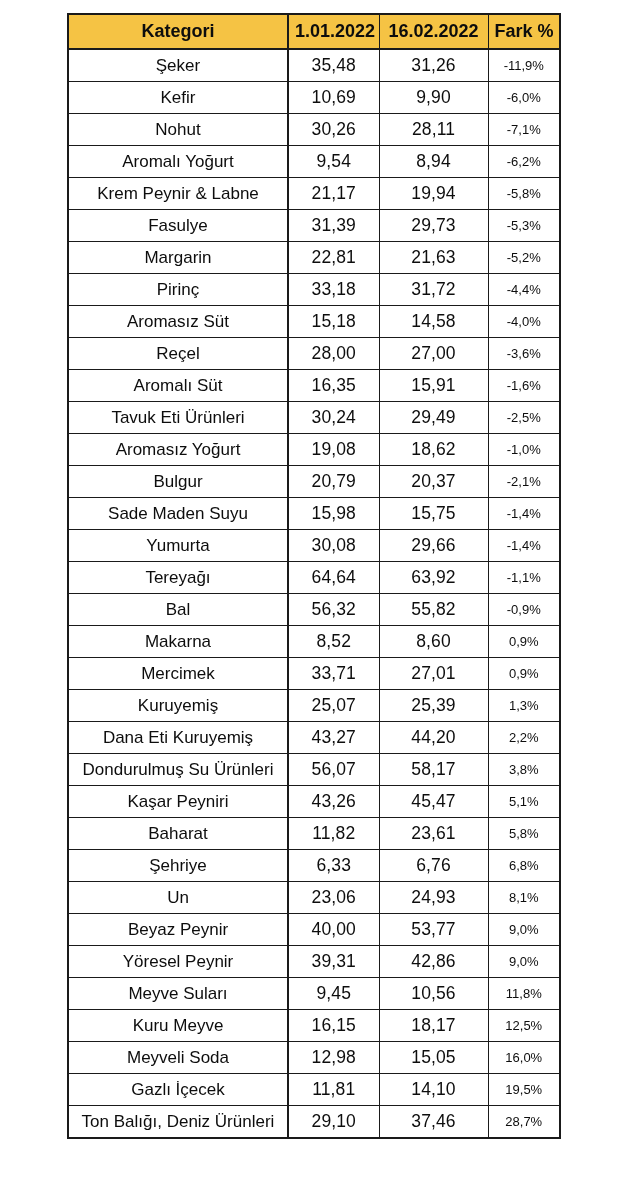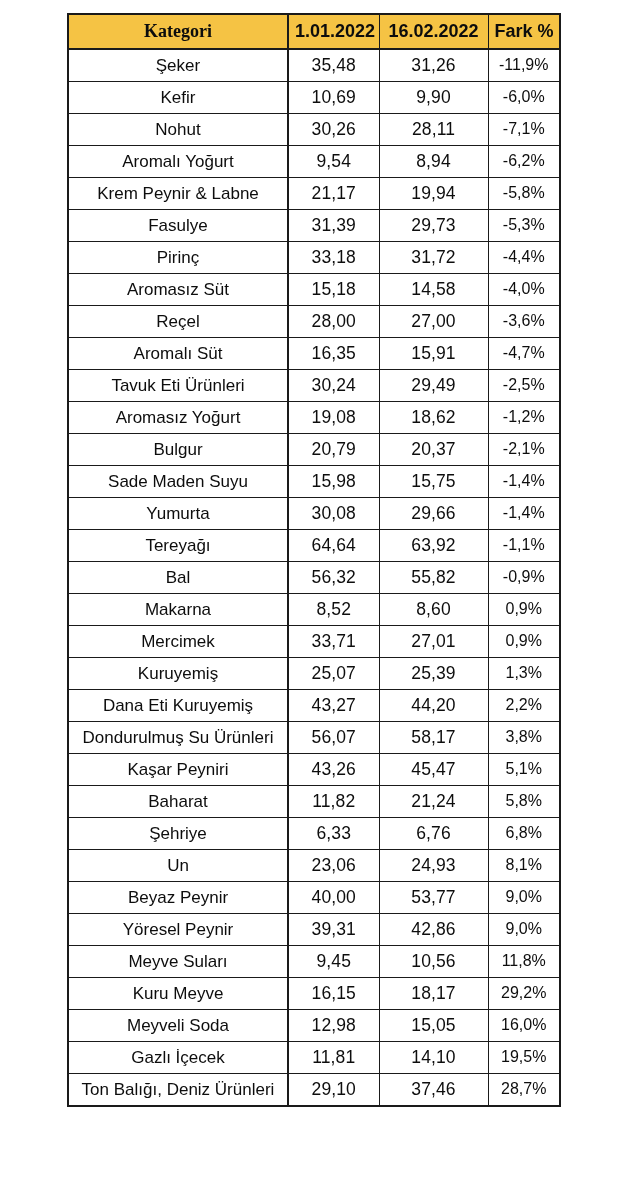--- a/index.html
+++ b/index.html
@@ -55,38 +55,37 @@
   table.price-table thead th {
     background: #f5c344;
     font-weight: bold;
     font-size: 18px;
     height: 33px;
     border-bottom: 2px solid #1a1a1a;
     color: #0d0d0d;
   }
   table.price-table thead th.h-cat {
     border-right: 2px solid #1a1a1a;
-    font-family: Liberation Serif, serif;
   }
   table.price-table tbody td.cell-cat {
     border-right: 2px solid #1a1a1a;
     font-size: 17px;
   }
   table.price-table tbody tr td {
     border-top: 1px solid #2b2b2b;
   }
   table.price-table tbody tr:last-child td {
     border-bottom: 2px solid #1a1a1a;
   }
   table.price-table tbody td.cell-num {
     font-size: 17.5px;
     letter-spacing: 0.1px;
   }
   table.price-table tbody td.cell-diff {
-    font-size: 16px;
+    font-size: 13px;
   }
 </style>
 </head>
 <body>
 
 <div id="page">
   <div class="table-wrap">
     <table class="price-table">
       <colgroup>
         <col class="c-cat">
@@ -133,20 +132,26 @@
             <td class="cell-num">19,94</td>
             <td class="cell-diff">-5,8%</td>
           </tr>
           <tr>
             <td class="cell-cat">Fasulye</td>
             <td class="cell-num">31,39</td>
             <td class="cell-num">29,73</td>
             <td class="cell-diff">-5,3%</td>
           </tr>
           <tr>
+            <td class="cell-cat">Margarin</td>
+            <td class="cell-num">22,81</td>
+            <td class="cell-num">21,63</td>
+            <td class="cell-diff">-5,2%</td>
+          </tr>
+          <tr>
             <td class="cell-cat">Pirinç</td>
             <td class="cell-num">33,18</td>
             <td class="cell-num">31,72</td>
             <td class="cell-diff">-4,4%</td>
           </tr>
           <tr>
             <td class="cell-cat">Aromasız Süt</td>
             <td class="cell-num">15,18</td>
             <td class="cell-num">14,58</td>
             <td class="cell-diff">-4,0%</td>
@@ -154,33 +159,33 @@
           <tr>
             <td class="cell-cat">Reçel</td>
             <td class="cell-num">28,00</td>
             <td class="cell-num">27,00</td>
             <td class="cell-diff">-3,6%</td>
           </tr>
           <tr>
             <td class="cell-cat">Aromalı Süt</td>
             <td class="cell-num">16,35</td>
             <td class="cell-num">15,91</td>
-            <td class="cell-diff">-4,7%</td>
+            <td class="cell-diff">-1,6%</td>
           </tr>
           <tr>
             <td class="cell-cat">Tavuk Eti Ürünleri</td>
             <td class="cell-num">30,24</td>
             <td class="cell-num">29,49</td>
             <td class="cell-diff">-2,5%</td>
           </tr>
           <tr>
             <td class="cell-cat">Aromasız Yoğurt</td>
             <td class="cell-num">19,08</td>
             <td class="cell-num">18,62</td>
-            <td class="cell-diff">-1,2%</td>
+            <td class="cell-diff">-1,0%</td>
           </tr>
           <tr>
             <td class="cell-cat">Bulgur</td>
             <td class="cell-num">20,79</td>
             <td class="cell-num">20,37</td>
             <td class="cell-diff">-2,1%</td>
           </tr>
           <tr>
             <td class="cell-cat">Sade Maden Suyu</td>
             <td class="cell-num">15,98</td>
@@ -237,21 +242,21 @@
           </tr>
           <tr>
             <td class="cell-cat">Kaşar Peyniri</td>
             <td class="cell-num">43,26</td>
             <td class="cell-num">45,47</td>
             <td class="cell-diff">5,1%</td>
           </tr>
           <tr>
             <td class="cell-cat">Baharat</td>
             <td class="cell-num">11,82</td>
-            <td class="cell-num">21,24</td>
+            <td class="cell-num">23,61</td>
             <td class="cell-diff">5,8%</td>
           </tr>
           <tr>
             <td class="cell-cat">Şehriye</td>
             <td class="cell-num">6,33</td>
             <td class="cell-num">6,76</td>
             <td class="cell-diff">6,8%</td>
           </tr>
           <tr>
             <td class="cell-cat">Un</td>
@@ -274,21 +279,21 @@
           <tr>
             <td class="cell-cat">Meyve Suları</td>
             <td class="cell-num">9,45</td>
             <td class="cell-num">10,56</td>
             <td class="cell-diff">11,8%</td>
           </tr>
           <tr>
             <td class="cell-cat">Kuru Meyve</td>
             <td class="cell-num">16,15</td>
             <td class="cell-num">18,17</td>
-            <td class="cell-diff">29,2%</td>
+            <td class="cell-diff">12,5%</td>
           </tr>
           <tr>
             <td class="cell-cat">Meyveli Soda</td>
             <td class="cell-num">12,98</td>
             <td class="cell-num">15,05</td>
             <td class="cell-diff">16,0%</td>
           </tr>
           <tr>
             <td class="cell-cat">Gazlı İçecek</td>
             <td class="cell-num">11,81</td>

